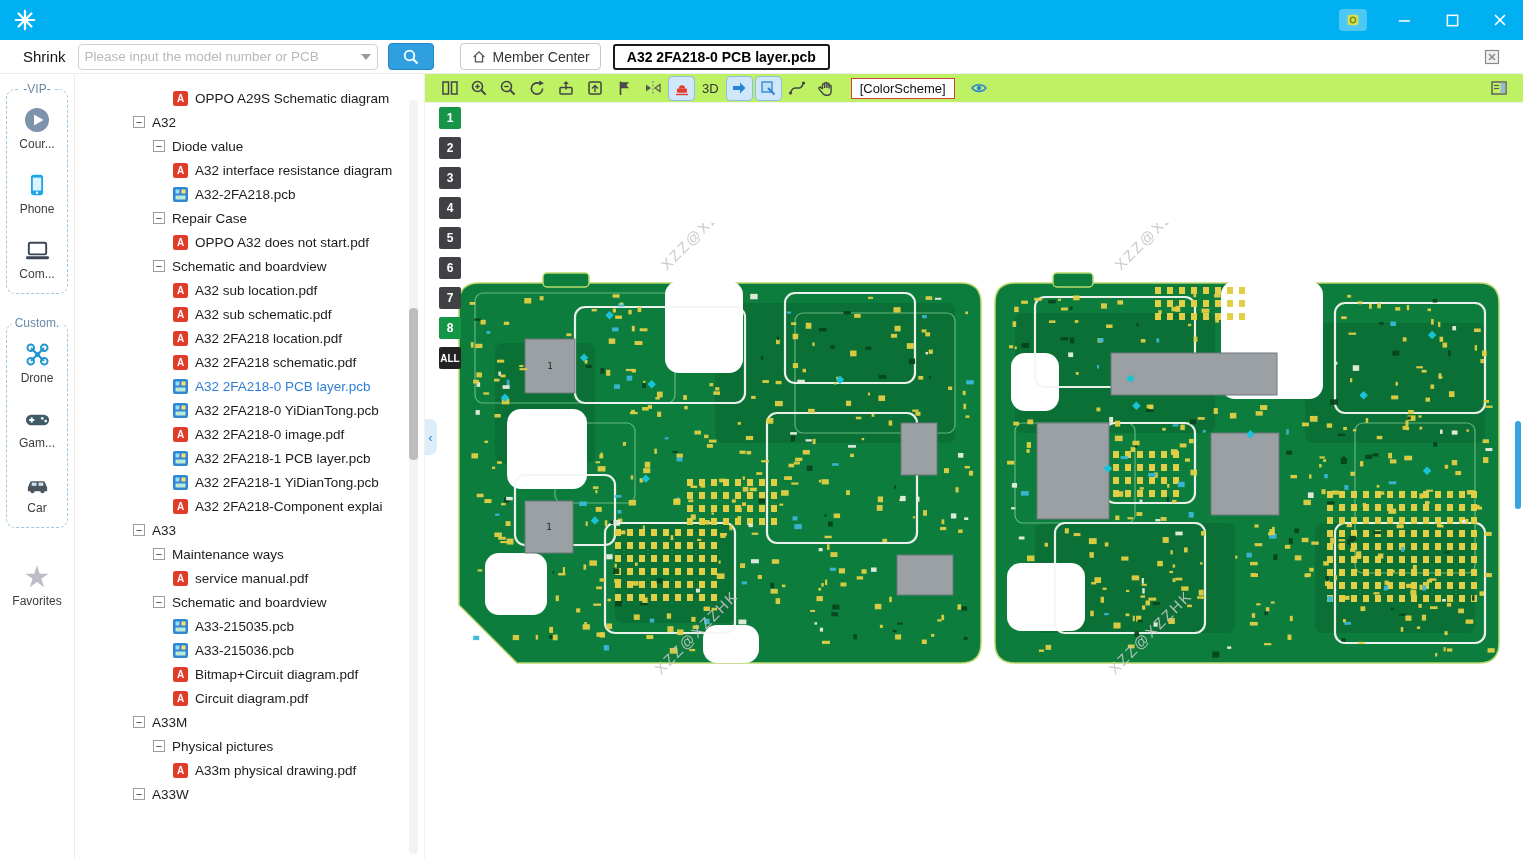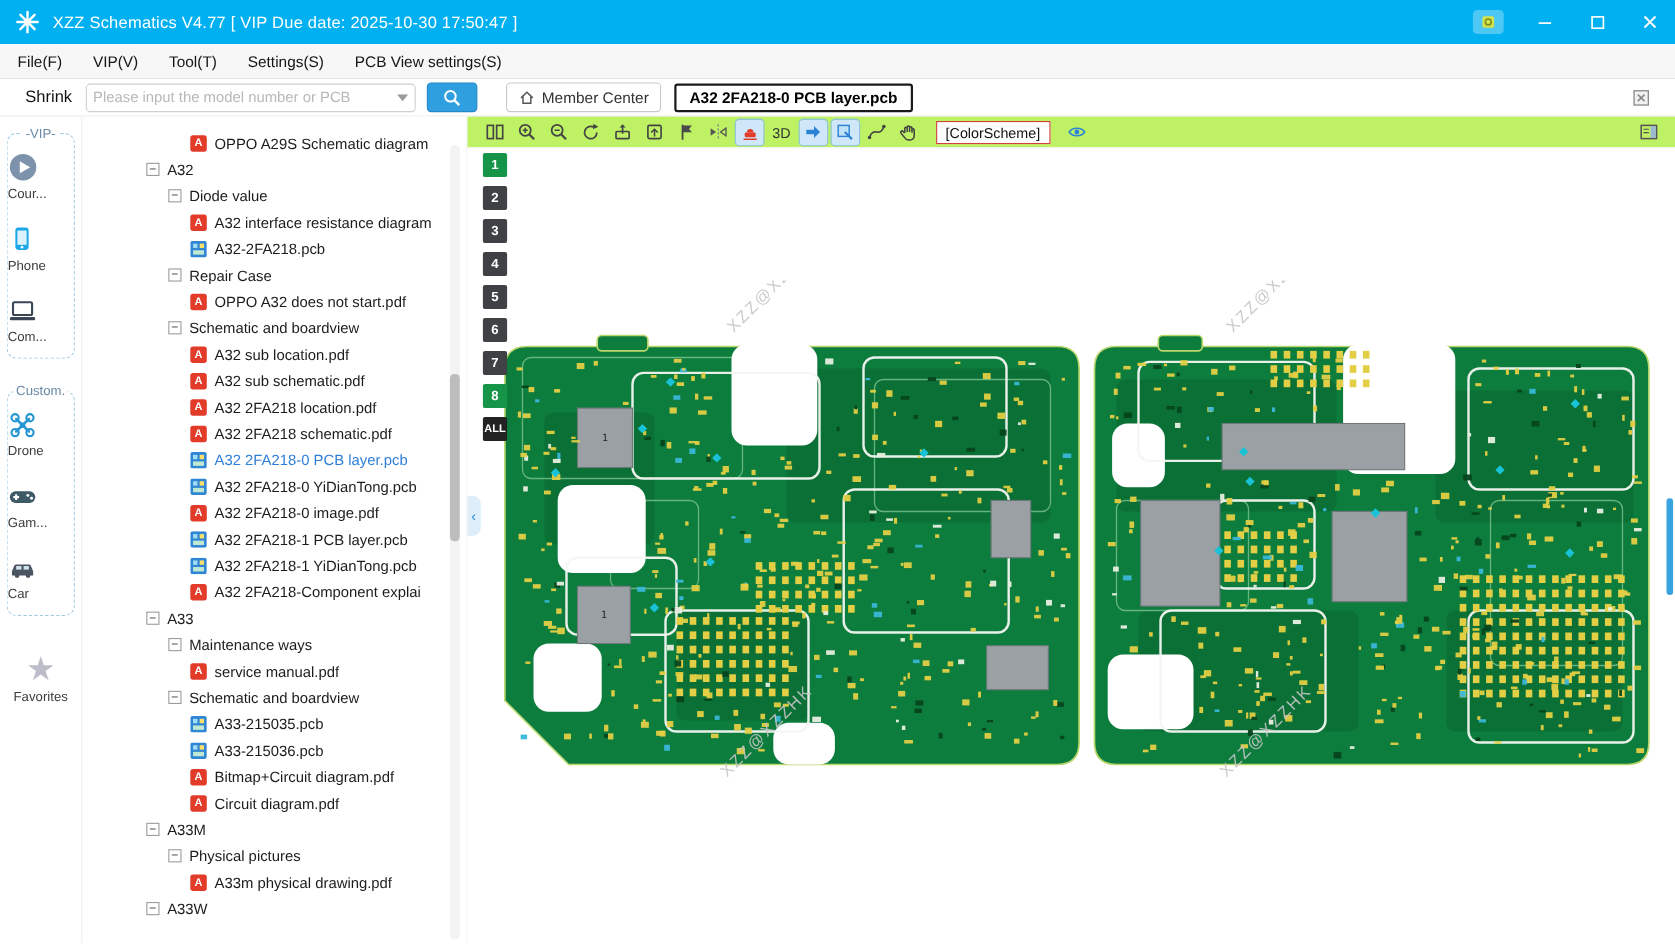--- a/index.html
+++ b/index.html
@@ -32,21 +32,21 @@
   .closedoc{margin-left:auto;width:20px;height:20px;display:flex;align-items:center;justify-content:center;cursor:pointer}
 
   
   .body{flex:1;display:flex;min-height:0}
 
   
   .iconbar{width:75px;flex:none;border-right:1px solid #ebebeb;padding-top:8px;display:flex;flex-direction:column}
   .grp-label{text-align:center;color:#6b8aa6;font-size:12px;background:#fff;width:max-content;margin:0 auto -7px;padding:0 3px;position:relative;z-index:2}
   .grp{border:1px dashed #9ec7e0;border-radius:9px;margin:0 6px;padding:16px 0 12px;display:flex;flex-direction:column;gap:20px;position:relative}
   .grp-wrap{margin-bottom:22px}
-  .side-item{display:flex;flex-direction:column;align-items:flex-start;gap:3px;cursor:pointer}
+  .side-item{display:flex;flex-direction:column;align-items:center;gap:3px;cursor:pointer}
   .side-ic{height:28px;display:flex;align-items:center;justify-content:center}
   .side-lbl{font-size:12px;color:#3c3c3c}
   .fav{margin-top:12px;display:flex;flex-direction:column;align-items:center;gap:2px;cursor:pointer}
   .star{font-size:30px;line-height:30px;color:#bcbdc9}
 
   
   .tree{width:350px;flex:none;position:relative;padding-top:12px;overflow:hidden;border-right:1px solid #f0f0f0;background:#fff}
   .tree-row{height:24px;display:flex;align-items:center;gap:7px;font-size:13.5px;color:#1c1c1c;white-space:nowrap;cursor:pointer}
   .tree-row.selected .lbl{color:#2e7fd8}
   .toggle{width:12px;height:12px;border:1px solid #9c9c9c;background:#fff;display:inline-flex;align-items:center;justify-content:center;font-size:11px;line-height:10px;color:#333;flex:none}
@@ -86,21 +86,20 @@
       <svg viewBox="0 0 26 26" width="24" height="24">
           <g stroke="#fff" stroke-width="2.4" stroke-linecap="round">
             <line x1="13" y1="3" x2="13" y2="23"></line>
             <line x1="3" y1="13" x2="23" y2="13"></line>
             <line x1="6" y1="6" x2="20" y2="20"></line>
             <line x1="20" y1="6" x2="6" y2="20"></line>
           </g>
           <circle cx="13" cy="13" r="3.2" fill="#fff"></circle>
         </svg>
     </div>
-    <span class="title">XZZ Schematics V4.77 [ VIP Due date: 2025-10-30 17:50:47 ]</span>
     <div class="title-right">
       <span class="safe">
         <svg viewBox="0 0 18 18" width="16" height="16">
             <rect x="3" y="3" width="12" height="12" rx="2" fill="#d3e34b"></rect>
             <circle cx="9" cy="9" r="3" fill="none" stroke="#7d8c1e" stroke-width="1.6"></circle>
           </svg>
       </span>
       <span class="winbtn">
         <svg viewBox="0 0 16 16" width="15" height="15">
             <line x1="2" y1="8.5" x2="14" y2="8.5" stroke="#fff" stroke-width="1.6"></line>
@@ -112,27 +111,20 @@
           </svg>
       </span>
       <span class="winbtn">
         <svg viewBox="0 0 16 16" width="16" height="16">
             <path d="M3,3 L13,13 M13,3 L3,13" stroke="#fff" stroke-width="1.7"></path>
           </svg>
       </span>
     </div>
   </div>
 
-  <div class="menubar" id="menubar">
-      <span class="menu-item">File(F)</span>
-      <span class="menu-item">VIP(V)</span>
-      <span class="menu-item">Tool(T)</span>
-      <span class="menu-item">Settings(S)</span>
-      <span class="menu-item">PCB View settings(S)</span>
-    </div>
 
   <div class="toolbar">
     <span class="shrink">Shrink</span>
     <div class="searchbox">
       <input placeholder="Please input the model number or PCB" style="">
       <span class="caret"></span>
     </div>
     <button class="searchbtn">
       <svg viewBox="0 0 18 18" width="18" height="18">
           <circle cx="7.5" cy="7.5" r="4.8" fill="none" stroke="#fff" stroke-width="1.8"></circle>

